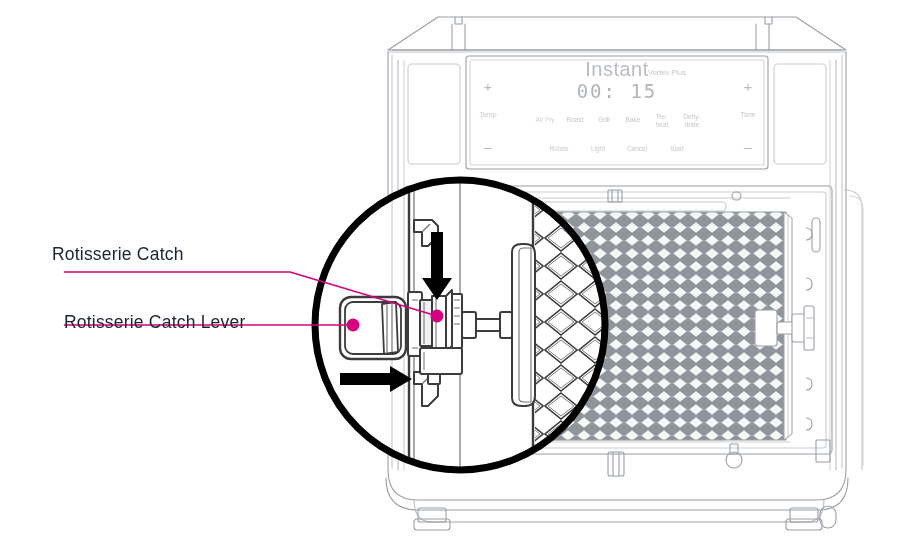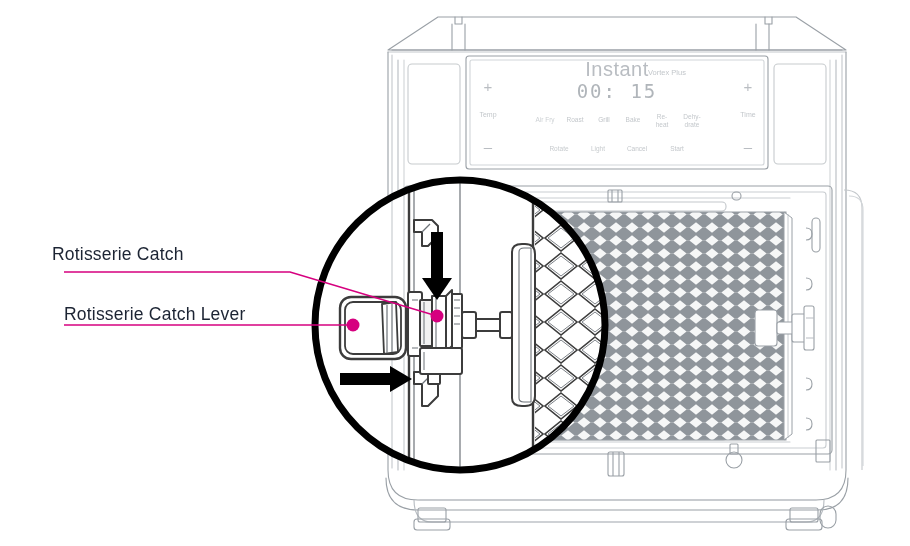--- a/index.html
+++ b/index.html
@@ -22,21 +22,21 @@
   }
   .callout-label {
     position: absolute;
     font-family: "Liberation Sans", sans-serif;
     font-size: 17.5px;
     color: #1c2433;
     letter-spacing: 0.2px;
     white-space: nowrap;
   }
   #label-catch { left: 52px; top: 244px; }
-  #label-catch-lever { left: 64px; top: 304px; }
+  #label-catch-lever { left: 64px; top: 312px; }
   svg { display: block; }
   text { user-select: none; }
 </style>
 </head>
 <body>
 
 <div id="stage">
 
   <svg width="910" height="546" viewBox="0 0 910 546">
 

